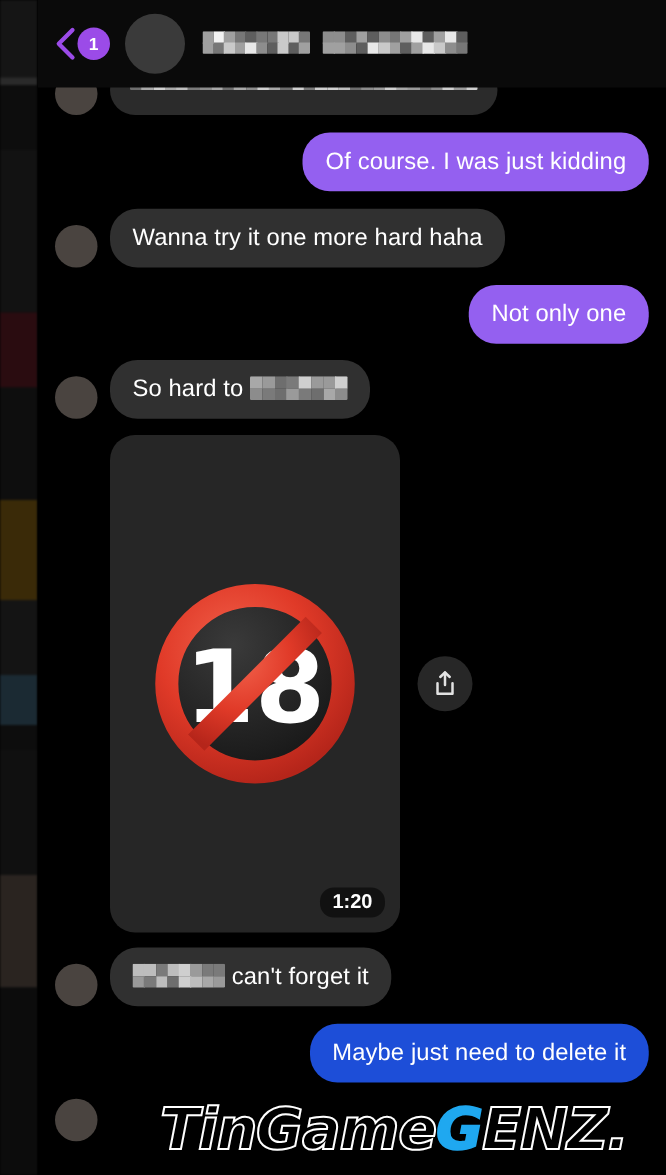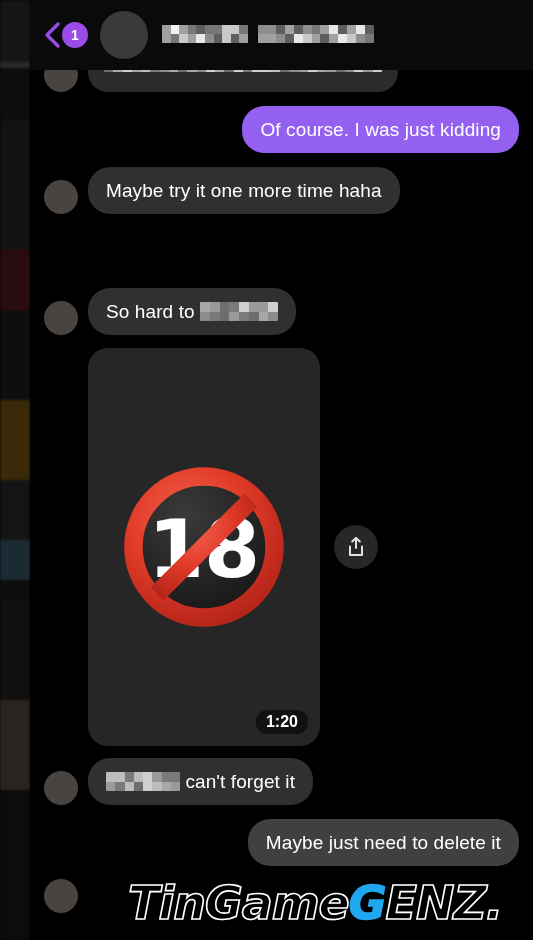--- a/index.html
+++ b/index.html
@@ -93,21 +93,21 @@
     padding:12px 18px;
     border-radius:22px;
     font-size:19px;
     line-height:23px;
     color:#fff;
     letter-spacing:.1px;
     word-wrap:break-word;
   }
   .bubble.grey  { background:#303030; }
   .bubble.purple{ background:#9460F0; }
-  .bubble.blue  { background:#404040; }
+  .bubble.blue  { background:#1d4ed8; }
 
   
   .redact {
     display:inline-block;
     vertical-align:-3px;
     position:relative;
     overflow:hidden;
     border-radius:1px;
   }
   .redact i { position:absolute; display:block; }
@@ -272,23 +272,26 @@
           </span>
         </div>
     </div>
 
     <div class="row out" style="position:absolute; top:106px; width:503px;">
       <div class="bubble purple">Of course. I was just kidding</div>
     </div>
 
     <div class="row in" style="position:absolute; top:167px; width:503px;">
       <div class="avatar" id="av2"><i style="left:0px;top:0px;width:7.3999999999999995px;height:7.3999999999999995px;background:#b9b2ac"></i><i style="left:6.8px;top:0px;width:7.3999999999999995px;height:7.3999999999999995px;background:#efece9"></i><i style="left:13.6px;top:0px;width:7.3999999999999995px;height:7.3999999999999995px;background:#2c2421"></i><i style="left:20.4px;top:0px;width:7.3999999999999995px;height:7.3999999999999995px;background:#d8d2cd"></i><i style="left:27.2px;top:0px;width:7.3999999999999995px;height:7.3999999999999995px;background:#b9b2ac"></i><i style="left:0px;top:6.8px;width:7.3999999999999995px;height:7.3999999999999995px;background:#d8d2cd"></i><i style="left:6.8px;top:6.8px;width:7.3999999999999995px;height:7.3999999999999995px;background:#efece9"></i><i style="left:13.6px;top:6.8px;width:7.3999999999999995px;height:7.3999999999999995px;background:#b9b2ac"></i><i style="left:20.4px;top:6.8px;width:7.3999999999999995px;height:7.3999999999999995px;background:#4a3f39"></i><i style="left:27.2px;top:6.8px;width:7.3999999999999995px;height:7.3999999999999995px;background:#2c2421"></i><i style="left:0px;top:13.6px;width:7.3999999999999995px;height:7.3999999999999995px;background:#b9b2ac"></i><i style="left:6.8px;top:13.6px;width:7.3999999999999995px;height:7.3999999999999995px;background:#6a5f58"></i><i style="left:13.6px;top:13.6px;width:7.3999999999999995px;height:7.3999999999999995px;background:#b9b2ac"></i><i style="left:20.4px;top:13.6px;width:7.3999999999999995px;height:7.3999999999999995px;background:#4a3f39"></i><i style="left:27.2px;top:13.6px;width:7.3999999999999995px;height:7.3999999999999995px;background:#b9b2ac"></i><i style="left:0px;top:20.4px;width:7.3999999999999995px;height:7.3999999999999995px;background:#2c2421"></i><i style="left:6.8px;top:20.4px;width:7.3999999999999995px;height:7.3999999999999995px;background:#efece9"></i><i style="left:13.6px;top:20.4px;width:7.3999999999999995px;height:7.3999999999999995px;background:#8f867f"></i><i style="left:20.4px;top:20.4px;width:7.3999999999999995px;height:7.3999999999999995px;background:#2c2421"></i><i style="left:27.2px;top:20.4px;width:7.3999999999999995px;height:7.3999999999999995px;background:#8f867f"></i><i style="left:0px;top:27.2px;width:7.3999999999999995px;height:7.3999999999999995px;background:#d8d2cd"></i><i style="left:6.8px;top:27.2px;width:7.3999999999999995px;height:7.3999999999999995px;background:#4a3f39"></i><i style="left:13.6px;top:27.2px;width:7.3999999999999995px;height:7.3999999999999995px;background:#6a5f58"></i><i style="left:20.4px;top:27.2px;width:7.3999999999999995px;height:7.3999999999999995px;background:#d8d2cd"></i><i style="left:27.2px;top:27.2px;width:7.3999999999999995px;height:7.3999999999999995px;background:#2c2421"></i></div>
-      <div class="bubble grey">Maybe try it one more time haha</div>
-    </div>
-
+      <div class="bubble grey">Wanna try it one more hard haha</div>
+    </div>
+
+    <div class="row out" style="position:absolute; top:228px; width:503px;">
+      <div class="bubble purple">Not only one</div>
+    </div>
 
     <div class="row in" style="position:absolute; top:288px; width:503px;">
       <div class="avatar" id="av4"><i style="left:0px;top:0px;width:7.3999999999999995px;height:7.3999999999999995px;background:#8f867f"></i><i style="left:6.8px;top:0px;width:7.3999999999999995px;height:7.3999999999999995px;background:#2c2421"></i><i style="left:13.6px;top:0px;width:7.3999999999999995px;height:7.3999999999999995px;background:#6a5f58"></i><i style="left:20.4px;top:0px;width:7.3999999999999995px;height:7.3999999999999995px;background:#2c2421"></i><i style="left:27.2px;top:0px;width:7.3999999999999995px;height:7.3999999999999995px;background:#4a3f39"></i><i style="left:0px;top:6.8px;width:7.3999999999999995px;height:7.3999999999999995px;background:#d8d2cd"></i><i style="left:6.8px;top:6.8px;width:7.3999999999999995px;height:7.3999999999999995px;background:#b9b2ac"></i><i style="left:13.6px;top:6.8px;width:7.3999999999999995px;height:7.3999999999999995px;background:#7d736c"></i><i style="left:20.4px;top:6.8px;width:7.3999999999999995px;height:7.3999999999999995px;background:#6a5f58"></i><i style="left:27.2px;top:6.8px;width:7.3999999999999995px;height:7.3999999999999995px;background:#d8d2cd"></i><i style="left:0px;top:13.6px;width:7.3999999999999995px;height:7.3999999999999995px;background:#8f867f"></i><i style="left:6.8px;top:13.6px;width:7.3999999999999995px;height:7.3999999999999995px;background:#7d736c"></i><i style="left:13.6px;top:13.6px;width:7.3999999999999995px;height:7.3999999999999995px;background:#7d736c"></i><i style="left:20.4px;top:13.6px;width:7.3999999999999995px;height:7.3999999999999995px;background:#d8d2cd"></i><i style="left:27.2px;top:13.6px;width:7.3999999999999995px;height:7.3999999999999995px;background:#7d736c"></i><i style="left:0px;top:20.4px;width:7.3999999999999995px;height:7.3999999999999995px;background:#b9b2ac"></i><i style="left:6.8px;top:20.4px;width:7.3999999999999995px;height:7.3999999999999995px;background:#4a3f39"></i><i style="left:13.6px;top:20.4px;width:7.3999999999999995px;height:7.3999999999999995px;background:#efece9"></i><i style="left:20.4px;top:20.4px;width:7.3999999999999995px;height:7.3999999999999995px;background:#d8d2cd"></i><i style="left:27.2px;top:20.4px;width:7.3999999999999995px;height:7.3999999999999995px;background:#8f867f"></i><i style="left:0px;top:27.2px;width:7.3999999999999995px;height:7.3999999999999995px;background:#d8d2cd"></i><i style="left:6.8px;top:27.2px;width:7.3999999999999995px;height:7.3999999999999995px;background:#b9b2ac"></i><i style="left:13.6px;top:27.2px;width:7.3999999999999995px;height:7.3999999999999995px;background:#2c2421"></i><i style="left:20.4px;top:27.2px;width:7.3999999999999995px;height:7.3999999999999995px;background:#b9b2ac"></i><i style="left:27.2px;top:27.2px;width:7.3999999999999995px;height:7.3999999999999995px;background:#7d736c"></i></div>
       <div class="bubble grey">
         <span>So hard to </span><span class="redact" id="red-tail" style="width: 78px; height: 19px;"><i style="left:0px;top:0px;width:10.35px;height:10.1px;background:#a8a8a8"></i><i style="left:9.75px;top:0px;width:10.35px;height:10.1px;background:#9a9a9a"></i><i style="left:19.5px;top:0px;width:10.35px;height:10.1px;background:#6e6e6e"></i><i style="left:29.25px;top:0px;width:10.35px;height:10.1px;background:#7a7a7a"></i><i style="left:39px;top:0px;width:10.35px;height:10.1px;background:#cfcfcf"></i><i style="left:48.75px;top:0px;width:10.35px;height:10.1px;background:#9a9a9a"></i><i style="left:58.5px;top:0px;width:10.35px;height:10.1px;background:#9a9a9a"></i><i style="left:68.25px;top:0px;width:10.35px;height:10.1px;background:#cfcfcf"></i><i style="left:0px;top:9.5px;width:10.35px;height:10.1px;background:#8c8c8c"></i><i style="left:9.75px;top:9.5px;width:10.35px;height:10.1px;background:#7a7a7a"></i><i style="left:19.5px;top:9.5px;width:10.35px;height:10.1px;background:#6e6e6e"></i><i style="left:29.25px;top:9.5px;width:10.35px;height:10.1px;background:#9a9a9a"></i><i style="left:39px;top:9.5px;width:10.35px;height:10.1px;background:#7a7a7a"></i><i style="left:48.75px;top:9.5px;width:10.35px;height:10.1px;background:#6e6e6e"></i><i style="left:58.5px;top:9.5px;width:10.35px;height:10.1px;background:#a8a8a8"></i><i style="left:68.25px;top:9.5px;width:10.35px;height:10.1px;background:#8c8c8c"></i></span>
       </div>
     </div>
 
     <div id="media-row" style="position:absolute; top:348px; width:503px;">
       <div class="media-card">

